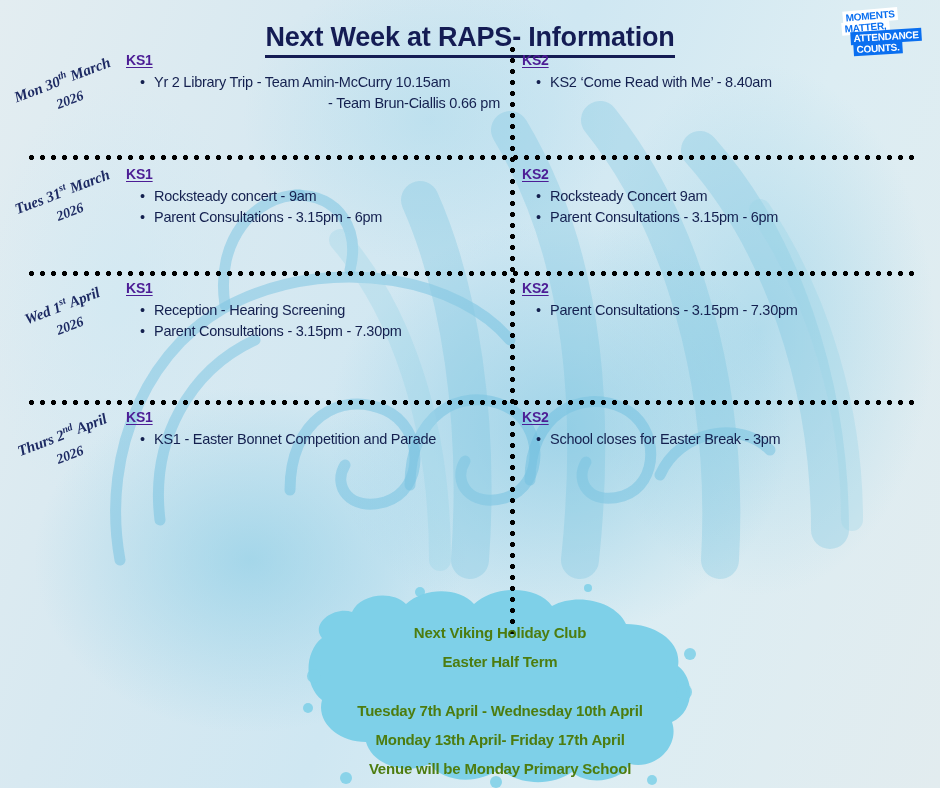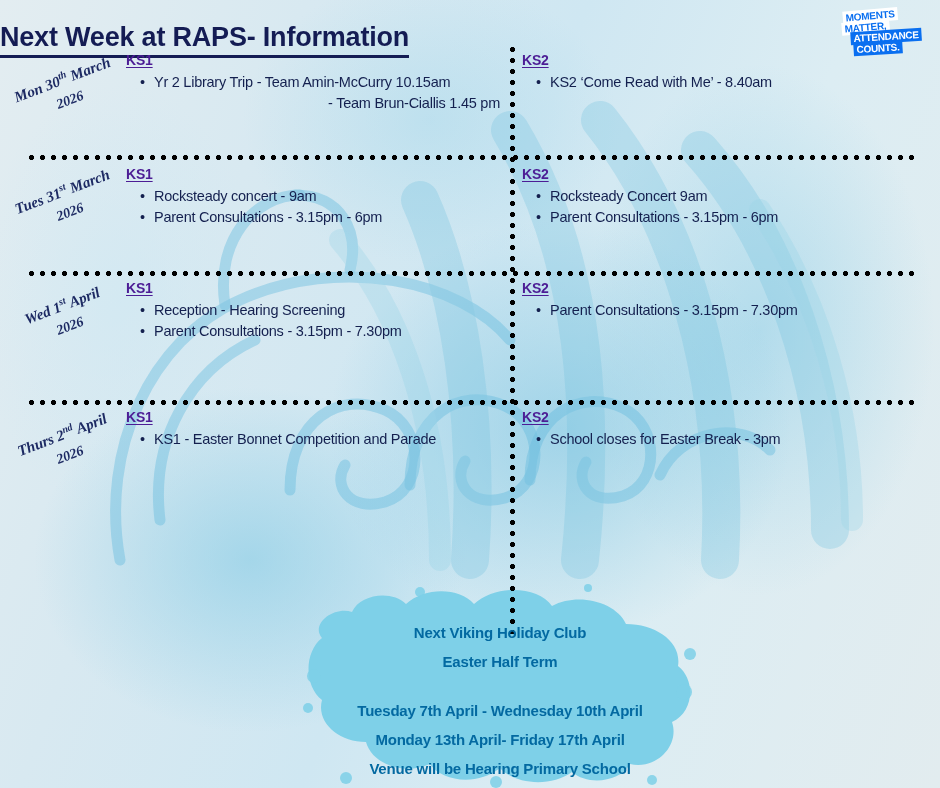--- a/index.html
+++ b/index.html
@@ -43,21 +43,21 @@
   #wm-splash {
     left: 300px; top: 580px; width: 400px; height: 208px;
     opacity: 1;
   }
 
   
   #title-wrap {
     position: absolute;
     left: 0; top: 4px;
     width: 940px;
-    text-align: left;
+    text-align: center;
   }
   #poster-title {
     display: inline-block;
     font-family: "Liberation Sans", sans-serif;
     font-size: 27px;
     font-weight: bold;
     color: #141c54;
     letter-spacing: -0.2px;
     border-bottom: 3px solid #141c54;
     padding-bottom: 1px;
@@ -174,21 +174,21 @@
     position: absolute;
     left: 300px;
     top: 618px;
     width: 400px;
     text-align: center;
   }
   .holiday-line {
     font-family: "Liberation Sans", sans-serif;
     font-size: 15px;
     font-weight: bold;
-    color: #0369a1;
+    color: #4d7c0f;
     line-height: 29px;
     letter-spacing: -0.2px;
     white-space: nowrap;
   }
   .holiday-gap { height: 20px; }
 </style>
 </head>
 <body>
 
 <div id="poster">
@@ -252,21 +252,21 @@
   <div class="hrule" style="top:271px"></div>
   <div class="hrule" style="top:400px"></div>
   <div id="vrule"></div>
 
   <div class="row" id="row-0" style="top:52px;height:100px">
       <div class="day-label" style="top: 16px;"><span>Mon 30</span><span class="d-sup">th</span><span> March</span><span class="d-year">2026</span></div>
       <div class="col col-ks1">
         <div class="ks-head">KS1</div>
         <ul class="ks-list">
           <li class="bulleted">Yr 2 Library Trip - Team Amin-McCurry 10.15am</li>
-          <li class="nobullet indent-right">- Team Brun-Ciallis 1.45 pm</li>
+          <li class="nobullet indent-right">- Team Brun-Ciallis 0.66 pm</li>
         </ul>
       </div>
       <div class="col col-ks2">
         <div class="ks-head">KS2</div>
         <ul class="ks-list">
           <li class="bulleted">KS2 ‘Come Read with Me’ - 8.40am</li>
         </ul>
       </div>
     </div>
   <div class="row" id="row-1" style="top:166px;height:100px">
@@ -317,16 +317,16 @@
         </ul>
       </div>
     </div>
 
   <div id="holiday-block">
     <div class="holiday-line">Next Viking Holiday Club</div>
     <div class="holiday-line">Easter Half Term</div>
     <div class="holiday-gap"></div>
     <div class="holiday-line">Tuesday 7th April - Wednesday 10th April</div>
     <div class="holiday-line">Monday 13th April- Friday 17th April</div>
-    <div class="holiday-line">Venue will be Hearing Primary School</div>
+    <div class="holiday-line">Venue will be Monday Primary School</div>
   </div>
 
 </div>
 
 </body></html>

